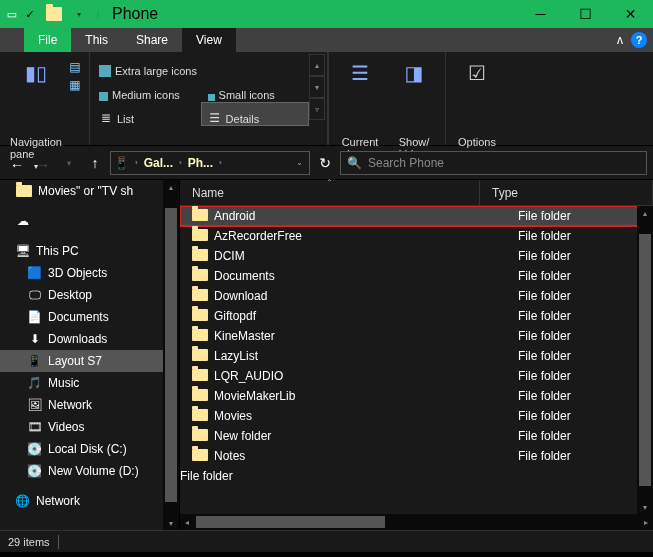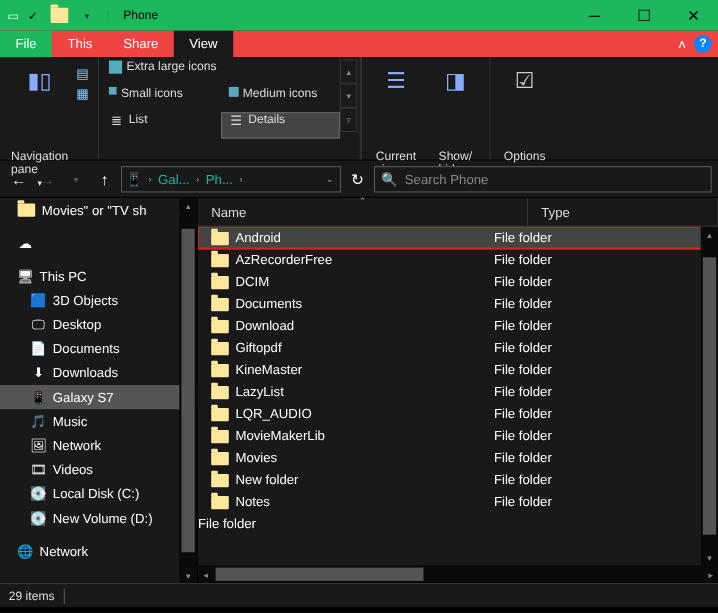--- a/index.html
+++ b/index.html
@@ -4,57 +4,57 @@
 <style>
 * { margin: 0; padding: 0; box-sizing: border-box; font-family: "Segoe UI", Tahoma, sans-serif; }
 body { width: 653px; height: 557px; background: #000; color: #fff; font-size: 12px; overflow: hidden; }
 
 
 .titlebar { height: 28px; background: #1eb85c; display: flex; align-items: center; }
 .titlebar-left { display: flex; align-items: center; gap: 2px; padding-left: 4px; }
 .ti { width: 16px; height: 16px; display: flex; align-items: center; justify-content: center; font-size: 11px; }
 .title-folder { width: 16px; height: 14px; background: #ffe89c; border-radius: 1px; margin: 0 6px; position: relative; }
 .title-folder::before { content:""; position:absolute; top:-3px; left:0; width:7px; height:3px; background:#ffe89c; border-radius:1px 1px 0 0; }
-.title-text { color: #000; font-size: 11px; padding-left: 4px; }
+.title-text { color: #000; font-size: 16px; padding-left: 4px; }
 .dd-caret { width:18px; display:flex; align-items:center; justify-content:center; color:#333; font-size:8px; }
 .titlebar-buttons { margin-left: auto; display: flex; }
 .tb-btn { width: 45px; height: 28px; display: flex; align-items: center; justify-content: center; color: #000; font-size: 14px; }
 
 
-.tabs { height: 24px; background: #ef4444; display: flex; align-items: stretch; }
+.tabs { height: 24px; background: #404040; display: flex; align-items: stretch; padding-left: 24px; }
 .tab { padding: 0 14px; display: flex; align-items: center; font-size: 12px; color: #fff; }
 .tab-file { background: #1eb85c; color: #fff; }
 .tab-active { background: #1a1a1a; }
 .tabs-right { margin-left: auto; display: flex; align-items: center; padding-right: 6px; gap: 8px; }
 .help-circ { width: 16px; height: 16px; border-radius: 50%; background: #0a84ff; color: #fff; display:flex; align-items:center; justify-content:center; font-size:11px; font-weight:bold; }
 
 
 .ribbon { height: 94px; background: #1a1a1a; display: flex; border-bottom: 1px solid #000; }
 .rib-group { border-right: 1px solid #333; display: flex; flex-direction: column; }
 .rib-body { flex: 1; display: flex; align-items: flex-start; padding: 4px; }
 .rib-label { height: 16px; font-size: 11px; color: #999; text-align: center; }
 .rib-btn { display: flex; flex-direction: column; align-items: center; justify-content: center; padding: 4px 6px; min-width: 54px; gap: 2px; }
 .rib-btn-label { font-size: 11px; color: #ddd; text-align: left; line-height: 1.1; margin-top: 48px; }
 .rib-icon { width: 28px; height: 26px; display:flex; align-items:center; justify-content:center; color:#8af; font-size:20px; }
 .drop-caret { font-size: 8px; color: #ddd; }
 
 .layout-grid { display: flex; flex-direction: column; width: 220px; }
 .layout-row { display: flex; height: 24px; }
-.layout-opt { flex:1; display:flex; align-items:flex-start; gap:4px; padding: 0 6px; font-size:11px; color:#ddd; border: 1px solid transparent; }
+.layout-opt { flex:1; display:flex; align-items:flex-end; gap:4px; padding: 0 6px; font-size:11px; color:#ddd; border: 1px solid transparent; }
 .layout-opt.active { background: #444; border: 1px solid #666; }
 .layout-scroll { width: 16px; display:flex; flex-direction:column; }
 .ls-btn { height: 22px; display:flex; align-items:center; justify-content:center; font-size:8px; color:#888; border: 1px solid #333; }
 .sq { width:12px; height:12px; display:inline-block; background:#5ab; }
 
 
 .navbar { height: 34px; background: #191919; display:flex; align-items:center; padding: 0 6px; gap:4px; border-bottom: 1px solid #000; }
 .nav-ico { width: 22px; height:22px; display:flex; align-items:center; justify-content:center; color:#fff; font-size:14px; }
 .nav-ico.dim { color:#555; }
 .addr { flex: 1; height: 24px; background:#191919; border:1px solid #555; display:flex; align-items:center; padding:0 4px; gap:4px; font-size:12px; max-width: 200px; }
-.addr-seg { display:flex; align-items:center; gap:2px; color:#14b8a6; }
+.addr-seg { display:flex; align-items:center; gap:2px; color:#fef9c3;font-weight:bold; }
 .addr-caret { font-size:8px; color:#aaa; padding:0 2px; }
 .search { flex: 1; height:24px; border:1px solid #555; background:#191919; display:flex; align-items:center; padding:0 6px; gap:6px; color:#888; }
 
 
 .content { display:flex; height: 350px; background:#191919; }
 .sidebar { width: 180px; background:#191919; overflow:hidden; border-right:1px solid #000; position:relative; }
 .sb-item { height: 22px; display:flex; align-items:center; padding-left: 16px; gap:6px; font-size:12px; color:#fff; white-space:nowrap; }
 .sb-item.sel { background:#555; }
 .sb-item.indent { padding-left: 28px; }
 .sb-pin { font-size:10px; color:#888; margin-left:auto; padding-right:4px; }
@@ -64,21 +64,21 @@
 
 .files { flex:1; display:flex; flex-direction:column; position:relative; }
 .fh { height: 26px; display:flex; align-items:center; border-bottom: 1px solid #333; position:relative; }
 .fh-sort-caret { position:absolute; left:50%; top:-2px; transform:translateX(-50%); font-size:8px; color:#aaa; }
 .fh-col { padding-left: 12px; font-size:12px; color:#ddd; border-right:1px solid #333; height:100%; display:flex; align-items:center; }
 .fh-name { width: 300px; position:relative; }
 .fh-type { flex:1; }
 .frows { flex:1; overflow:hidden; }
 .frow { height: 20px; display:flex; align-items:center; font-size:12px; color:#fff; }
 .frow.hl { outline: 2px solid #d62222; outline-offset:-1px; background:#444; }
-.fcell-name { width: 269px; display:flex; align-items:flex-end; gap:6px; padding-left: 12px; }
+.fcell-name { width: 338px; display:flex; align-items:flex-start; gap:6px; padding-left: 12px; }
 .fcell-type { flex:1; }
 .sb-scroll { position:absolute; right:0; top:0; bottom:0; width:16px; background:#0a0a0a; display:flex; flex-direction:column; }
 .sb-scroll .thumb { background:#555; margin:14px 2px; flex:1; }
 .sb-caret { height:14px; display:flex; align-items:center; justify-content:center; font-size:8px; color:#888; }
 
 .hscroll { height:16px; background:#0a0a0a; display:flex; }
 .hscroll .hthumb { background:#555; margin:2px; width:40%; }
 .hs-caret { width:14px; display:flex; align-items:center; justify-content:center; font-size:8px; color:#888; }
 
 .status { height: 22px; background:#191919; border-top:1px solid #333; display:flex; align-items:center; padding:0 8px; font-size:11px; color:#ddd; gap:8px; }
@@ -135,26 +135,26 @@
     <div class="rib-body" style="padding:2px">
       <div class="layout-grid">
         <div class="layout-row">
           <div class="layout-opt">
               <span class="sq"></span>
               <span>Extra large icons</span>
             </div>
         </div>
         <div class="layout-row">
           <div class="layout-opt">
+              <span class="sq" style="width:9px;height:9px"></span>
+              <span>Medium icons</span>
+            </div>
+          <div class="layout-opt">
               <span class="sq" style="width:7px;height:7px"></span>
               <span>Small icons</span>
-            </div>
-          <div class="layout-opt">
-              <span class="sq" style="width:9px;height:9px"></span>
-              <span>Medium icons</span>
             </div>
         </div>
         <div class="layout-row">
           <div class="layout-opt">
               <span class="gen-ico">≣</span>
               <span>List</span>
             </div>
           <div class="layout-opt active">
               <span class="gen-ico">☰</span>
               <span>Details</span>
@@ -248,21 +248,21 @@
         <div class="sb-item indent">
           <span class="gen-ico">📄</span>
           <span>Documents</span>
         </div>
         <div class="sb-item indent">
           <span class="gen-ico">⬇</span>
           <span>Downloads</span>
         </div>
         <div class="sb-item indent sel">
           <span class="gen-ico">📱</span>
-          <span>Galaxy S7</span>
+          <span>Layout S7</span>
         </div>
         <div class="sb-item indent">
           <span class="gen-ico">🎵</span>
           <span>Music</span>
         </div>
         <div class="sb-item indent">
           <span class="gen-ico">🖼</span>
           <span>Network</span>
         </div>
         <div class="sb-item indent">

